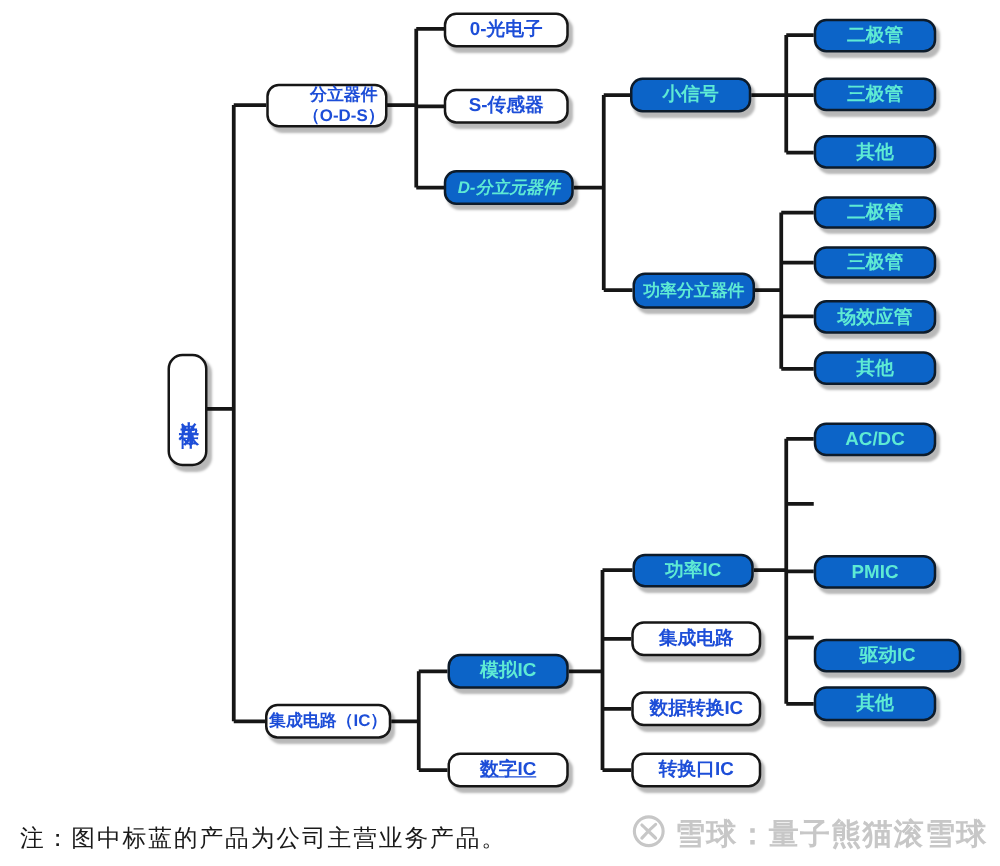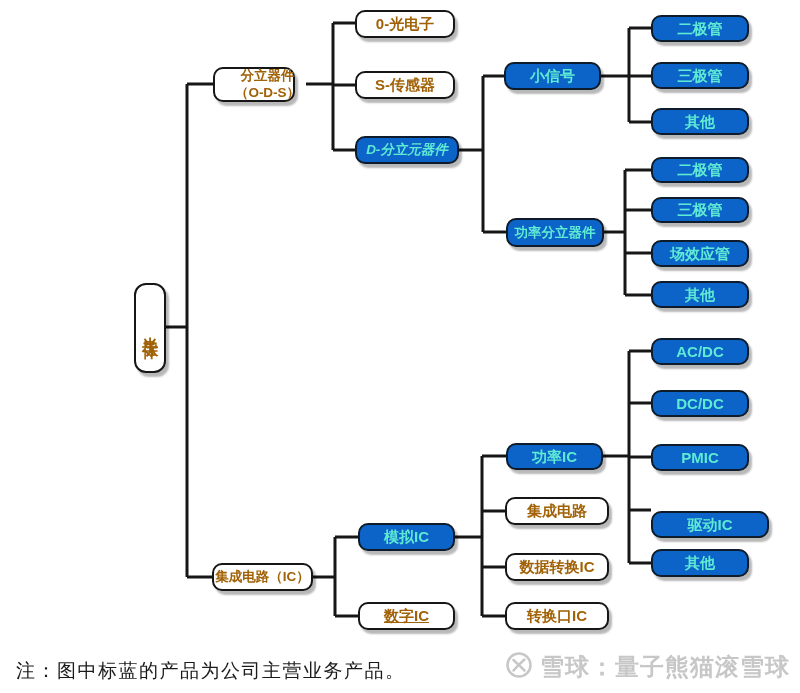--- a/index.html
+++ b/index.html
@@ -13,21 +13,21 @@
   svg.wires{position:absolute;left:0;top:0;z-index:1;}
   .node{
     position:absolute;z-index:2;
     box-sizing:border-box;
     display:flex;align-items:center;justify-content:center;
     text-align:center;
     background:#ffffff;
     border:2.5px solid #161616;
     border-radius:10px;
     box-shadow:3px 4px 2px rgba(0,0,0,0.28);
-    color:#a16207;
+    color:#1d4ed8;
     font-weight:700;
     font-size:15px;
     line-height:1.15;
     white-space:nowrap;
   }
   .node.blue{
     background:#0c64c8;
     border-color:#0d1b2a;
     color:#5eead4;
   }
@@ -76,21 +76,21 @@
       <path d="M601,76 H629 M629,28 V122 M629,28 H651 M629,76 H651 M629,122 H651"></path>
       <path d="M604,232 H625 M625,170 V295 M625,170 H651 M625,210 H651 M625,253 H651 M625,295 H651"></path>
       <path d="M313,577 H335 M335,537 V616 M335,537 H358 M335,616 H358"></path>
       <path d="M455,537 H482 M482,456 V616 M482,456 H506 M482,511 H505 M482,567 H505 M482,616 H505"></path>
       <path d="M603,456 H629 M629,351 V563 M629,351 H651 M629,403 H651 M629,457 H651 M629,510 H651 M629,563 H651"></path>
     </g>
   </svg>
 
   <div class="node vertical" style="left:134px;top:283px;width:32px;height:90px;">半导体</div>
 
-  <div class="node two-line" style="left:213px;top:67px;width:82px;height:35px;padding-left:27px;">
+  <div class="node two-line" style="left:213px;top:67px;width:97px;height:35px;padding-left:27px;">
     <span>分立器件</span>
     <span>（O-D-S）</span>
   </div>
   <div class="node small" style="left:212px;top:563px;width:101px;height:28px;">集成电路（IC）</div>
 
   <div class="node" style="left:355px;top:10px;width:100px;height:28px;">0-光电子</div>
   <div class="node" style="left:355px;top:71px;width:100px;height:28px;">S-传感器</div>
   <div class="node blue small" style="left:355px;top:136px;width:104px;height:28px;font-style:italic;">D-分立元器件</div>
 
   <div class="node blue" style="left:504px;top:62px;width:97px;height:28px;">小信号</div>
@@ -106,21 +106,20 @@
 
   <div class="node blue" style="left:358px;top:523px;width:97px;height:28px;">模拟IC</div>
   <div class="node" style="left:358px;top:602px;width:97px;height:28px;text-decoration:underline;">数字IC</div>
 
   <div class="node blue" style="left:506px;top:443px;width:97px;height:27px;">功率IC</div>
   <div class="node" style="left:505px;top:497px;width:104px;height:28px;">集成电路</div>
   <div class="node" style="left:505px;top:553px;width:104px;height:28px;">数据转换IC</div>
   <div class="node" style="left:505px;top:602px;width:104px;height:28px;">转换口IC</div>
 
   <div class="node blue" style="left:651px;top:338px;width:98px;height:27px;">AC/DC</div>
-  <div class="node blue" style="left:651px;top:390px;width:98px;height:27px;">DC/DC</div>
   <div class="node blue" style="left:651px;top:444px;width:98px;height:27px;">PMIC</div>
   <div class="node blue" style="left:651px;top:511px;width:118px;height:27px;">驱动IC</div>
   <div class="node blue" style="left:651px;top:549px;width:98px;height:28px;">其他</div>
 
   <div class="note">注：图中标蓝的产品为公司主营业务产品。</div>
 
   <div class="watermark">
     <svg width="28" height="28" viewBox="0 0 28 28">
       <circle cx="14" cy="14" r="11.5" fill="none" stroke="#c7c7c7" stroke-width="2.5"></circle>
       <path d="M8.5,9 C11,11.5 16,16 19.5,19.5 M19.5,8.5 C16.5,11 12,15.5 8.5,19.5" fill="none" stroke="#c7c7c7" stroke-width="2.5" stroke-linecap="round"></path>

